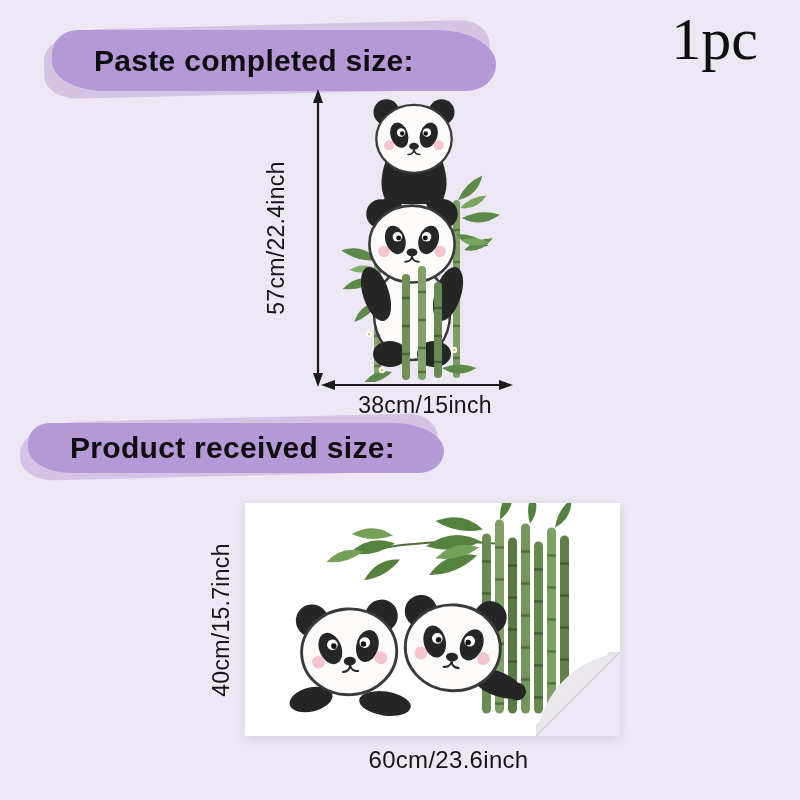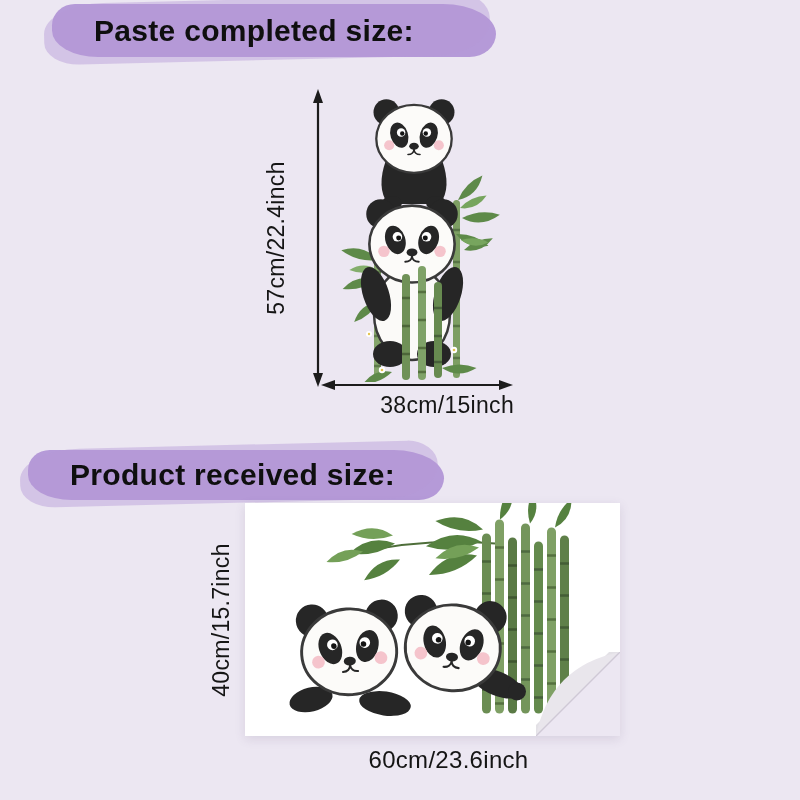--- a/index.html
+++ b/index.html
@@ -14,55 +14,56 @@
     background:var(--brush,#b59ad8);
     border-radius:26px 60px 30px 52px / 24px 34px 26px 30px;
   }
   .brush::before{
     content:"";position:absolute;left:-8px;right:6px;top:-5px;bottom:-3px;
     background:var(--brush,#b59ad8);opacity:.45;
     border-radius:60px 30px 55px 35px / 30px 24px 34px 22px;
     transform:rotate(-1.4deg);
   }
   .brush .txt{position:relative;z-index:1;font-weight:700;font-size:30px;color:#0f0f0f;letter-spacing:.3px;}
-  .heading1{left:52px;top:4px;width:402px;height:53px;padding-left:42px;}
-  .heading2{left:28px;top:450px;width:374px;height:50px;padding-left:42px;}
+  .heading1{left:52px;top:30px;width:402px;height:61px;padding-left:42px;}
+  .heading2{left:28px;top:423px;width:374px;height:50px;padding-left:42px;}
 
   .qty{
     position:absolute;top:6px;right:42px;
     font-family:"Liberation Serif",serif;font-size:60px;line-height:1.1;color:#101010;
   }
 
   .art1{position:absolute;left:322px;top:82px;width:190px;height:300px;}
   .v-arrow{position:absolute;left:311px;top:88px;width:14px;height:300px;}
   .h-arrow{position:absolute;left:320px;top:378px;width:194px;height:14px;}
 
   .dim{font-size:23px;font-weight:500;color:#151515;letter-spacing:.3px;}
   .vlabel{position:absolute;white-space:nowrap;transform:translate(-50%,-50%) rotate(-90deg);}
   .vlabel1{left:276px;top:238px;}
   .vlabel2{left:221px;top:620px;}
-  .hlabel1{position:absolute;left:320px;top:392px;width:194px;text-align:right;}
+  .hlabel1{position:absolute;left:328px;top:392px;width:194px;text-align:center;}
   .hlabel2{position:absolute;left:261px;top:746px;width:375px;text-align:center;font-size:24px;}
 
   .sheet{
     position:absolute;left:245px;top:503px;width:375px;height:233px;
     background:#ffffff;box-shadow:0 3px 10px rgba(90,70,110,.14);
   }
   .art2{position:absolute;left:0;top:0;width:375px;height:233px;}
   .curl{position:absolute;right:0;bottom:0;width:84px;height:84px;}
 </style>
 </head>
 <body>
 
 <div class="canvas">
 
   <div class="brush heading1">
     <span class="txt">Paste completed size:</span>
   </div>
 
+  <div class="qty">1pc</div>
 
   <svg class="art1" viewBox="0 0 190 300" aria-hidden="true">
     <defs>
       <g id="ph1">
         <circle cx="-30" cy="-27" r="14" fill="#262626"></circle>
         <circle cx="30" cy="-27" r="14" fill="#262626"></circle>
         <ellipse cx="0" cy="2" rx="41" ry="37" fill="#fcfbf9" stroke="#3a3a3a" stroke-width="2.5"></ellipse>
         <ellipse cx="-16" cy="-2" rx="9.5" ry="14" fill="#262626" transform="rotate(-18 -16 -2)"></ellipse>
         <ellipse cx="16" cy="-2" rx="9.5" ry="14" fill="#262626" transform="rotate(18 16 -2)"></ellipse>
         <circle cx="-14" cy="-5" r="4.6" fill="#ffffff"></circle>

